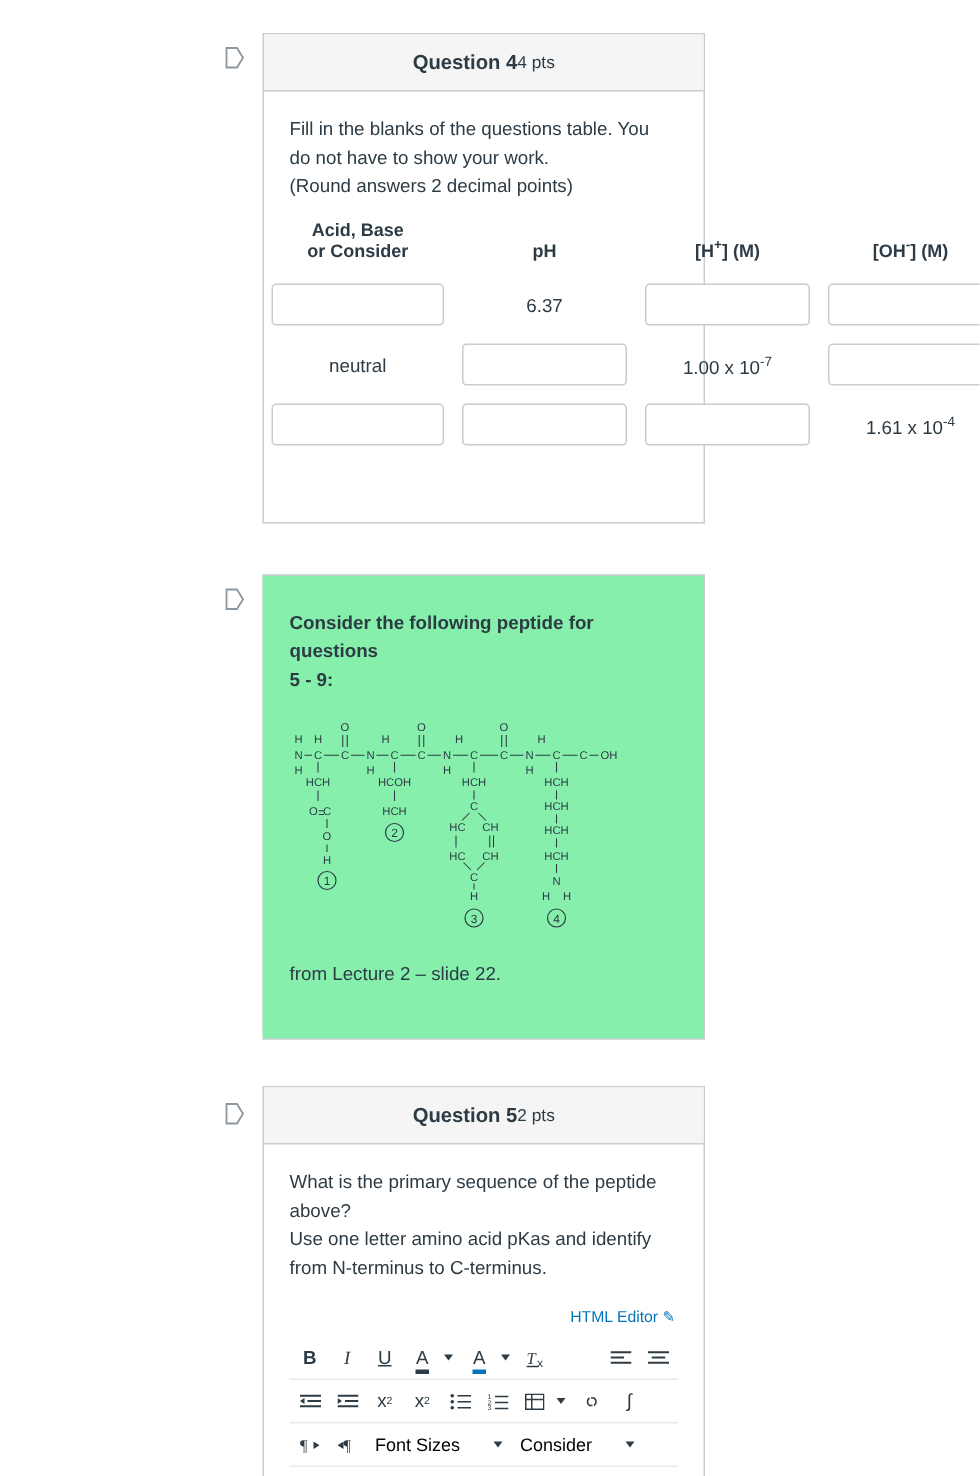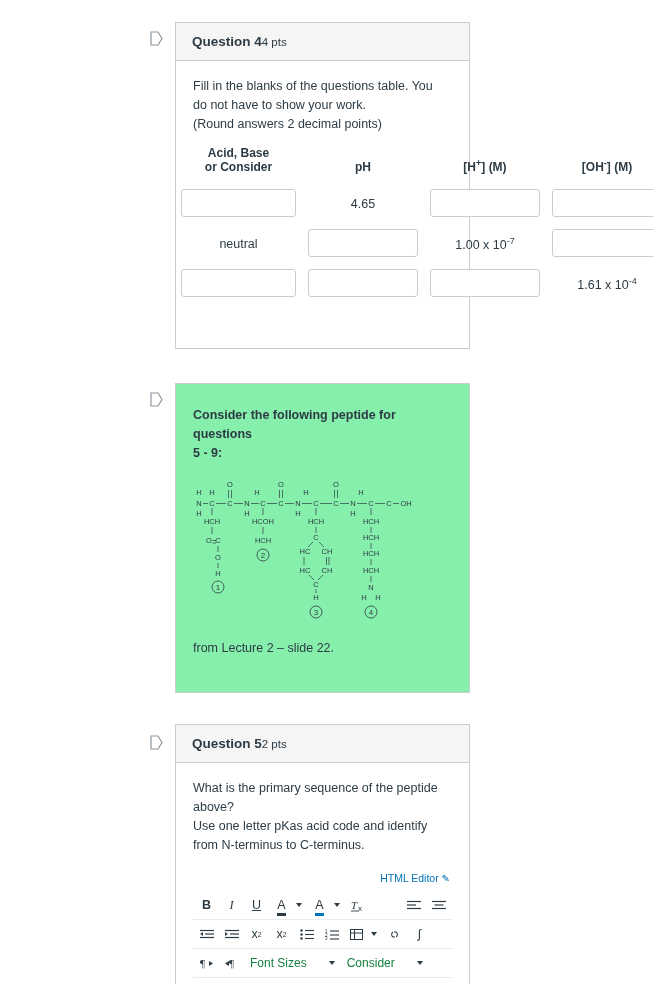--- a/index.html
+++ b/index.html
@@ -20,21 +20,21 @@
     width: 295px;
     border: 1px solid #c7cdd1;
     background: #fff;
   }
   .qhead {
     background: #f5f5f5;
     border-bottom: 1px solid #c7cdd1;
     height: 38px;
     display: flex;
     align-items: center;
-    justify-content: flex-start;
+    justify-content: center;
     padding: 0 16px;
   }
   .qtitle { font-size: 13.5px; font-weight: bold; color: #2d3b45; }
   .qpts { font-size: 11.5px; color: #2d3b45; }
   .qbody { padding: 16px 17px 14px 17px; font-size: 12.5px; line-height: 19px; }
 
   
   .flag {
     position: absolute;
     left: 150px;
@@ -118,21 +118,21 @@
   .tbtn.i { font-style: italic; font-family: "Liberation Serif", serif; }
   .tbtn.u { text-decoration: underline; }
   .caret {
     width: 0; height: 0;
     border-left: 3.5px solid transparent;
     border-right: 3.5px solid transparent;
     border-top: 4px solid #2d3b45;
     margin-left: 1px; margin-right: 4px;
   }
   .tsel {
-    font-size: 12px; color: #15803d;
+    font-size: 12px; color: #000000;
     display: inline-flex; align-items: center;
     padding: 0 5px; height: 23px; gap: 22px;
   }
   .swatchA { position: relative; display:inline-block; }
   .swatchA .bar { position:absolute; left:0; right:0; bottom:-1px; height:3px; background:#2d3b45; }
   .spacer { flex: 1; }
 </style>
 </head>
 <body>
 
@@ -171,21 +171,21 @@
             <span>[H</span><sup>+</sup><span>] (M)</span>
           </th>
           <th class="w-oh">
             <span>[OH</span><sup>-</sup><span>] (M)</span>
           </th>
         </tr>
       </thead>
       <tbody>
         <tr>
           <td><span class="cellinput acid"></span></td>
-          <td>4.65</td>
+          <td>6.37</td>
           <td><span class="cellinput h"></span></td>
           <td><span class="cellinput oh"></span></td>
         </tr>
         <tr>
           <td>neutral</td>
           <td><span class="cellinput ph"></span></td>
           <td>
             <span>1.00 x 10</span><sup>-7</sup>
           </td>
           <td><span class="cellinput oh"></span></td>
@@ -337,21 +337,21 @@
   </div>
 
   <div class="qcard" style="top:724px; height:270px;">
     <div class="qhead">
       <span class="qtitle">Question 5</span>
       <span class="qpts">2 pts</span>
     </div>
     <div class="qbody">
       <div>What is the primary sequence of the peptide</div>
       <div>above?</div>
-      <div>Use one letter pKas acid code and identify</div>
+      <div>Use one letter amino acid pKas and identify</div>
       <div>from N-terminus to C-terminus.</div>
 
       <div class="rce">
         <div class="htmled">
           <span>HTML Editor</span>
           <span class="pen">✎</span>
         </div>
 
         <div class="tbrow">
           <span class="tbtn b">B</span>

